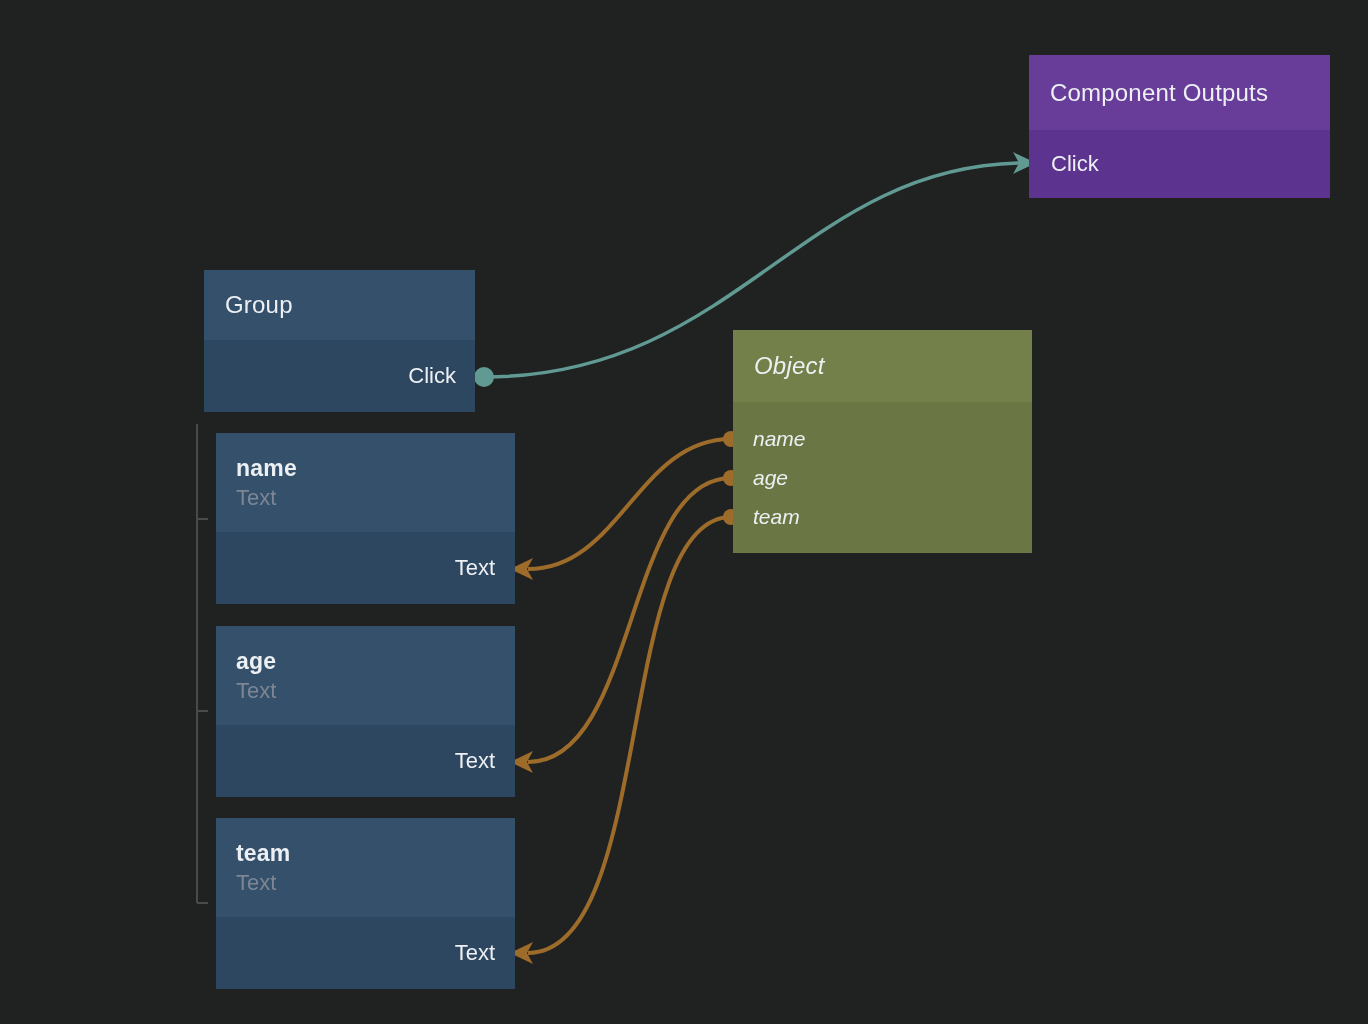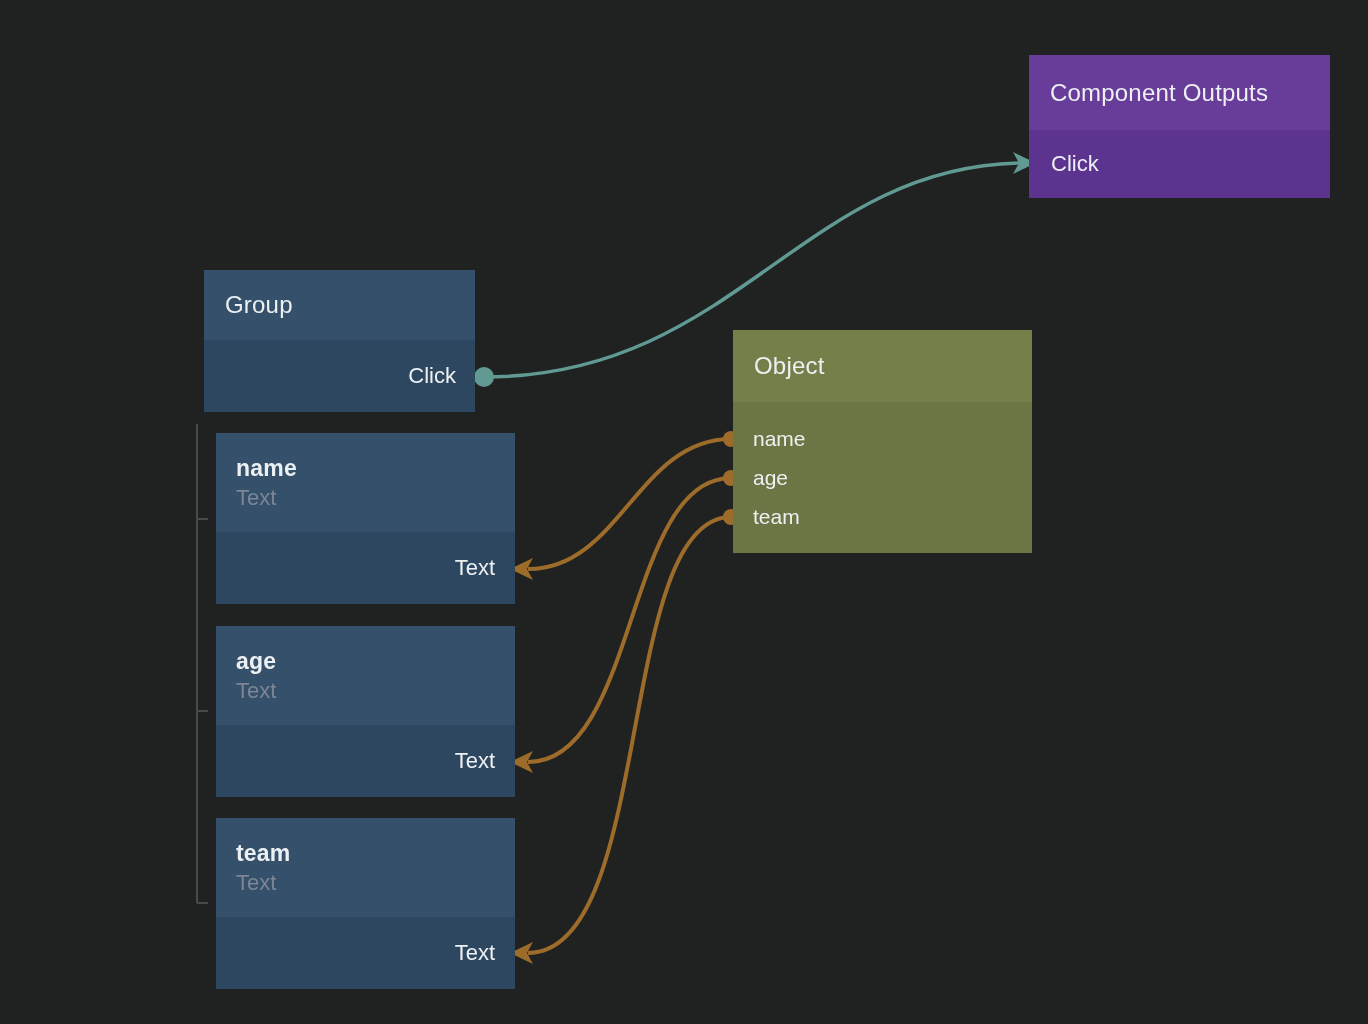--- a/index.html
+++ b/index.html
@@ -43,21 +43,21 @@
   .n-co{left:1029px;top:55px;width:301px;}
   .n-co .hd{height:75px;background:var(--purple-header);}
   .n-co .bd{height:68px;background:var(--purple-body);display:flex;align-items:center;padding:0 22px;font-size:22px;}
 
   
   .n-group{left:176px;top:270px;width:299px;padding-left:28px;}
   .n-group .hd{height:70px;background:var(--blue-header);}
   .n-group .bd{height:72px;background:var(--blue-body);display:flex;align-items:center;justify-content:flex-end;padding:0 19px;font-size:22px;}
 
   
-  .n-object{left:733px;top:330px;width:299px;}
+  .n-object{left:733px;top:330px;width:299px;font-style:italic;}
   .n-object .hd{height:72px;background:var(--olive-header);}
   .n-object .bd{height:151px;background:var(--olive-body);padding-top:17px;}
   .n-object .port-row{height:39px;display:flex;align-items:center;padding-left:20px;font-size:21px;}
 
   
   .n-field{width:299px;}
   .n-field .hd{height:99px;background:var(--blue-header);flex-direction:column;align-items:flex-start;justify-content:center;padding:0 20px;gap:1px;}
   .n-field .hd .title{font-size:23px;font-weight:700;line-height:29px;}
   .n-field .hd .subtitle{font-size:22px;line-height:28px;color:var(--subtitle-text);}
   .n-field .bd{height:72px;background:var(--blue-body);display:flex;align-items:center;justify-content:flex-end;padding:0 20px;font-size:22px;}

